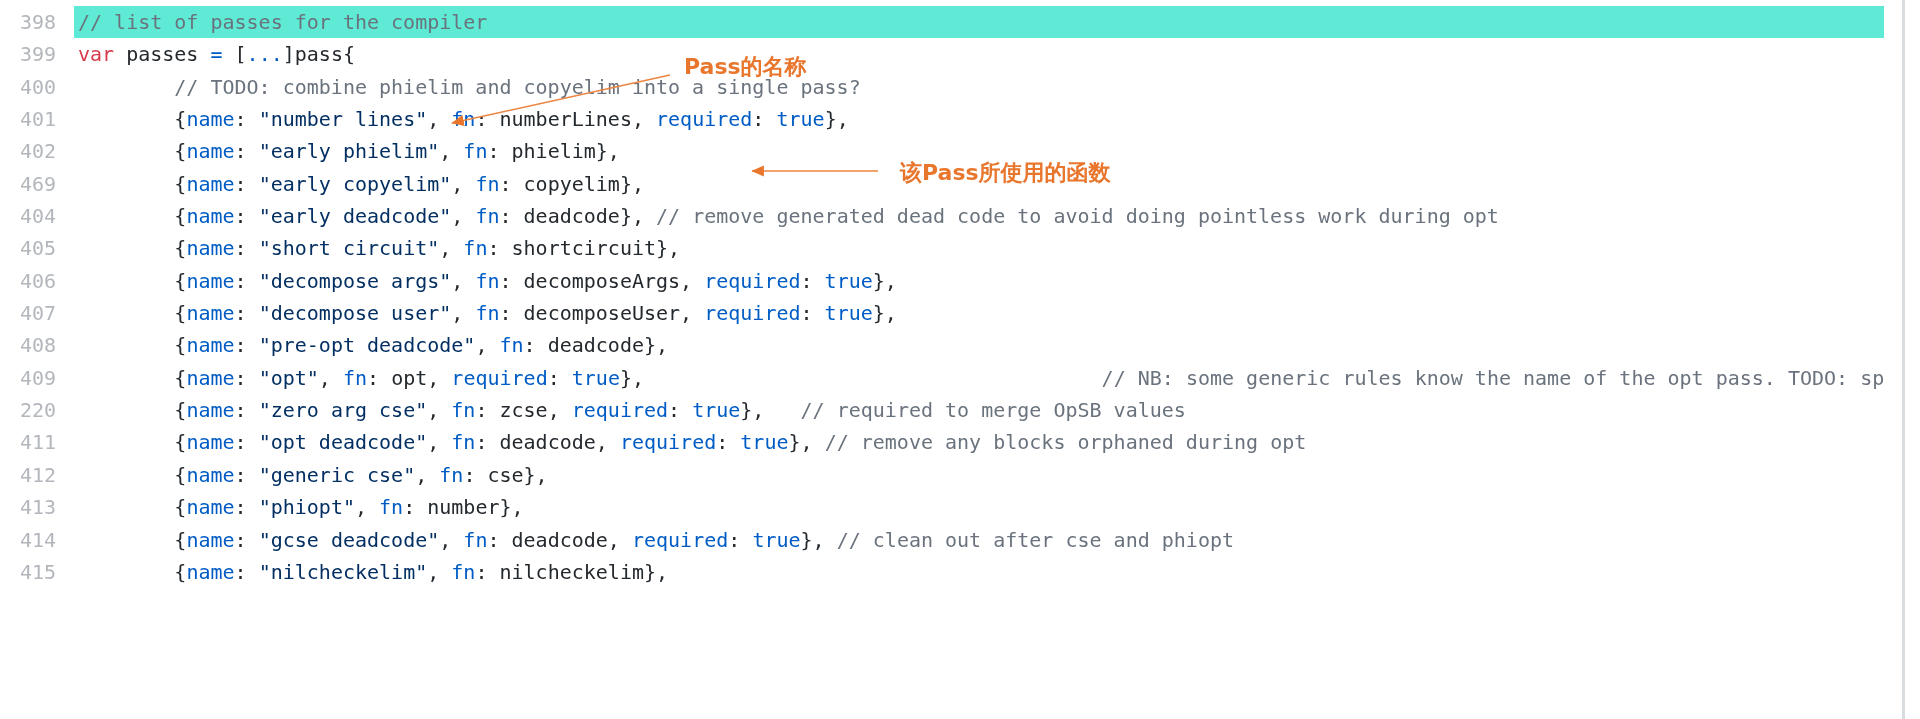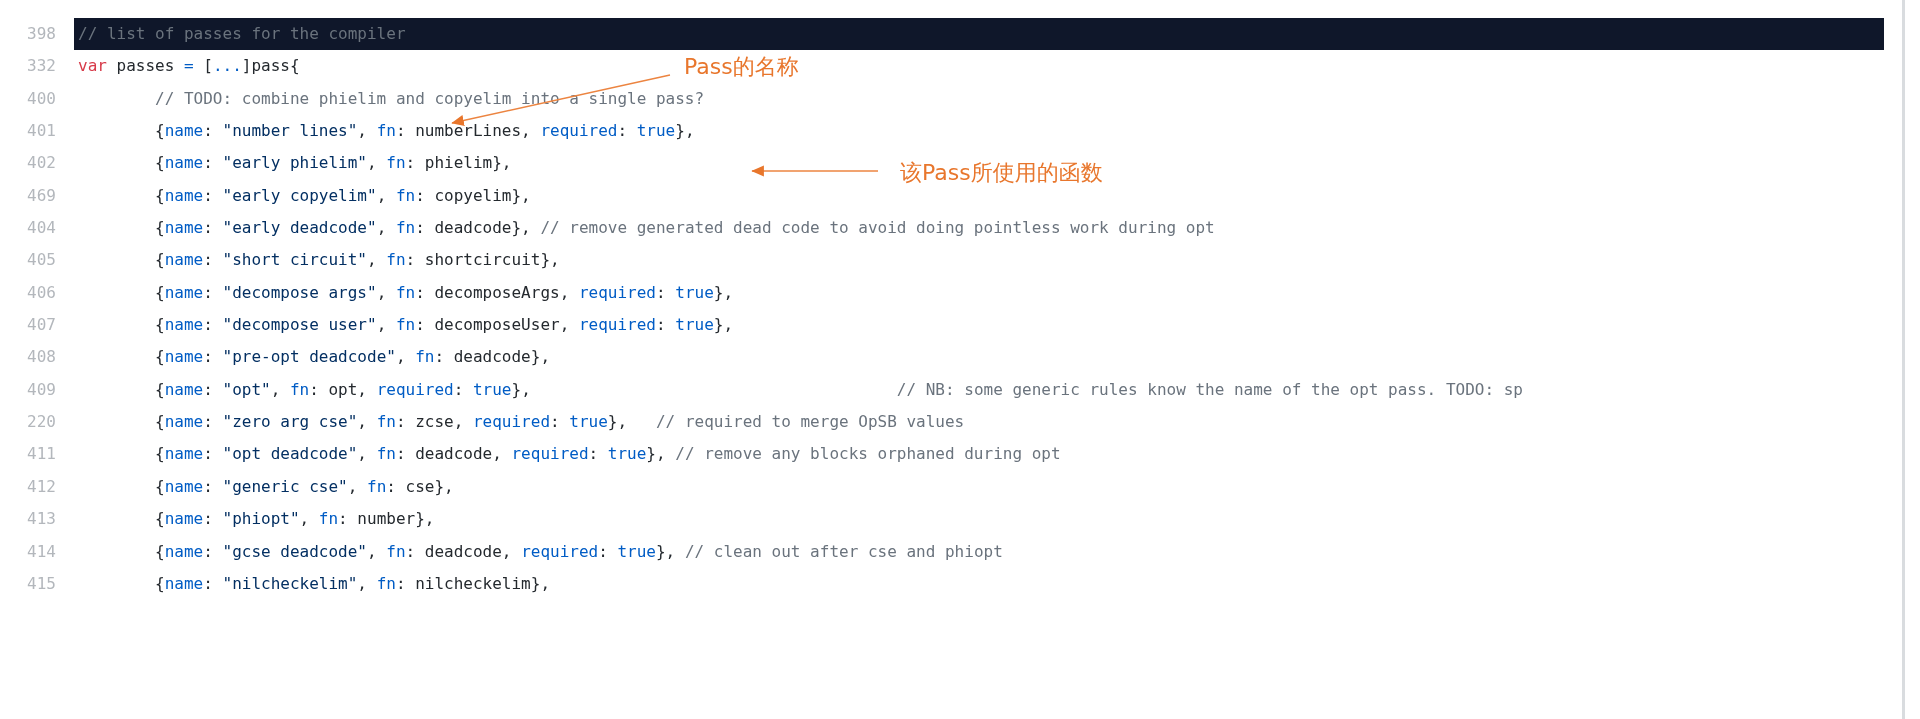--- a/index.html
+++ b/index.html
@@ -1,66 +1,66 @@
 <!DOCTYPE html>
 <html><head>
 <meta charset="utf-8">
 <style>
   html,body{margin:0;padding:0;}
   body{
     width:1920px;height:719px;background:#ffffff;overflow:hidden;position:relative;
     font-family:"DejaVu Sans Mono","Liberation Mono",monospace;
   }
   .code{
-    position:absolute;top:18px;left:0;
-    font-size:16px;line-height:32.35px;
+    position:absolute;top:6px;left:0;
+    font-size:20px;line-height:32.35px;
   }
   .row{display:flex;height:32.35px;}
   .num{
     width:56px;flex:none;text-align:right;color:#b3b7bc;
     user-select:none;cursor:pointer;
   }
   .content{
     margin-left:18px;padding-left:4px;white-space:pre;width:1806px;
     color:#24292e;
   }
-  .row.hl .content{background:#0f172a;}
+  .row.hl .content{background:#5eead4;}
   .tok-pl{color:#24292e;}
   .tok-cm{color:#6a737d;}
   .tok-kw{color:#d73a49;}
   .tok-id{color:#005cc5;}
   .tok-op{color:#005cc5;}
   .tok-str{color:#032f62;}
   .scrollbar{
     position:absolute;left:1902px;top:0;width:3px;height:719px;
     background:#d9dcdf;
   }
   .overlay{
     position:absolute;left:0;top:0;width:1920px;height:719px;
     pointer-events:none;
   }
   .overlay line{stroke:#ec8440;stroke-width:1.4;}
   .ann{
     position:absolute;color:#e8762c;
     font-family:"DejaVu Sans","Liberation Sans",sans-serif;
-    font-size:22px;font-weight:400;white-space:nowrap;
+    font-size:22px;font-weight:700;white-space:nowrap;
   }
   #ann1{left:684px;top:52px;}
   #ann2{left:900px;top:158px;}
 </style>
 </head>
 <body>
 
 <div class="code" id="code-block">
     <div class="row hl">
       <span class="num">398</span>
       <span class="content"><span class="tok-cm">// list of passes for the compiler</span></span>
     </div>
     <div class="row">
-      <span class="num">332</span>
+      <span class="num">399</span>
       <span class="content"><span class="tok-kw">var</span><span class="tok-pl"> passes </span><span class="tok-op">=</span><span class="tok-pl"> [</span><span class="tok-op">...</span><span class="tok-pl">]pass{</span></span>
     </div>
     <div class="row">
       <span class="num">400</span>
       <span class="content"><span class="tok-pl">        </span><span class="tok-cm">// TODO: combine phielim and copyelim into a single pass?</span></span>
     </div>
     <div class="row">
       <span class="num">401</span>
       <span class="content"><span class="tok-pl">        {</span><span class="tok-id">name</span><span class="tok-pl">: </span><span class="tok-str">"number lines"</span><span class="tok-pl">, </span><span class="tok-id">fn</span><span class="tok-pl">: numberLines, </span><span class="tok-id">required</span><span class="tok-pl">: </span><span class="tok-id">true</span><span class="tok-pl">},</span></span>
     </div>

